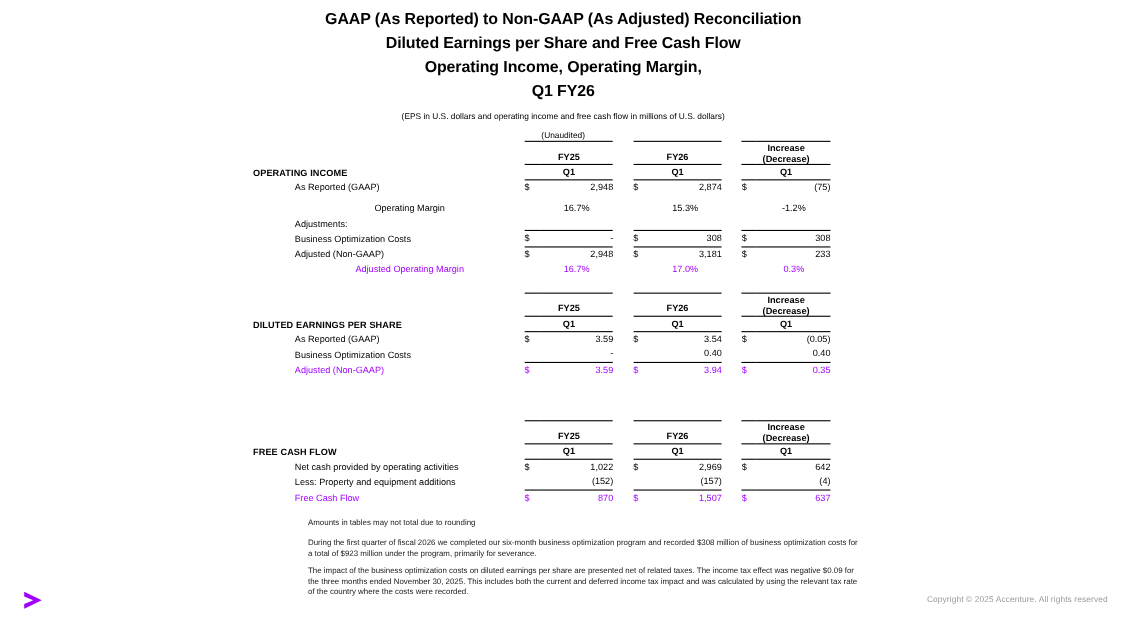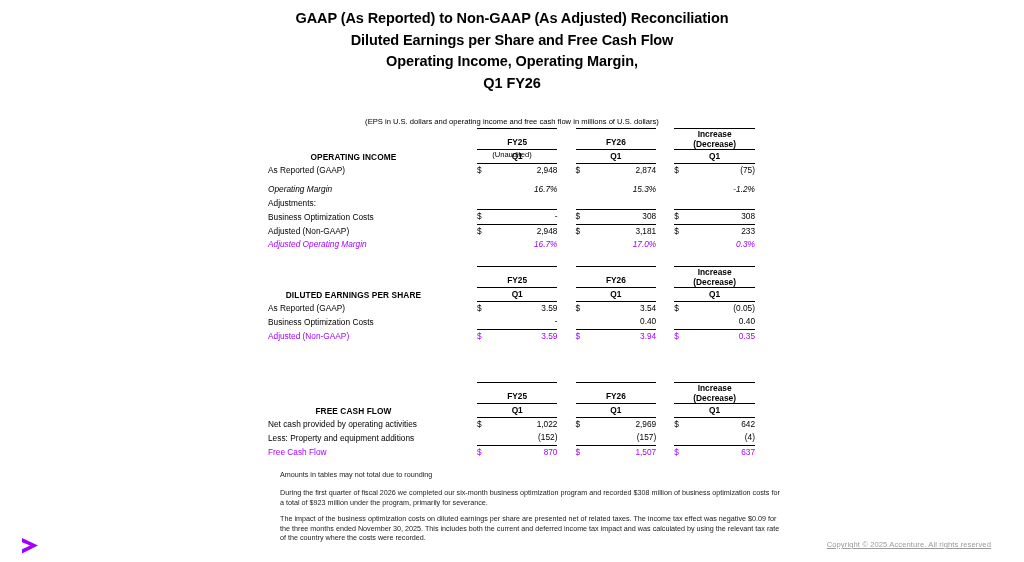--- a/index.html
+++ b/index.html
@@ -6,63 +6,63 @@
   body{
     width:1024px;height:562px;background:#ffffff;overflow:hidden;
     font-family:"Liberation Sans", sans-serif;color:#000;
     -webkit-font-smoothing:antialiased;
   }
   .slide{position:relative;width:1024px;height:562px;padding-left:31px;}
 
   
   .titleblock{position:absolute;left:0;top:8px;width:1024px;text-align:center;}
   .titleblock .tline{font-size:14.5px;font-weight:bold;line-height:21.5px;letter-spacing:-0.1px;}
-  .subline{font-size:7.6px;line-height:11px;margin-top:22px;}
+  .subline{font-size:7.6px;line-height:11px;margin-top:6px;}
 
   
   .section{position:absolute;left:0;width:1024px;}
   table.fin{border-collapse:collapse;margin-left:230px;width:525px;table-layout:fixed;}
   table.fin td{padding:0;font-size:8.3px;line-height:13.2px;vertical-align:bottom;
                white-space:nowrap;}
 
   col.c-label{width:245px;}
   col.c-cur{width:14px;}
   col.c-num{width:66px;}
   col.c-gap{width:18px;}
 
   .lbl{text-align:left;}
   .lbl.ind{padding-left:38px;}
-  .hd-sec{font-weight:bold;font-size:8.6px;letter-spacing:0.1px;text-align:center;}
+  .hd-sec{font-weight:bold;font-size:8.6px;letter-spacing:0.1px;}
   .cur{text-align:left;padding-left:2px;}
   .num{text-align:right;padding-right:4px;}
 
   
   .colhdr{text-align:center;font-weight:bold;font-size:8.4px;}
   .hdr-top td{padding-bottom:0.5px;}
   .rule-top{border-top:0.8px solid #000;}
   .rule-bot{border-bottom:0.8px solid #000;}
   .rule-above{border-top:0.8px solid #000;}
 
-  .it{font-style:italic;}
+  .it{text-align:center;}
   .pur{color:#A100FF;}
   .pur.it{color:#A100FF;}
 
   .incdec{font-weight:bold;font-size:8.4px;text-align:center;line-height:10px;}
 
   .sp-row td{height:6px;font-size:1px;line-height:6px;}
 
   
   .notes{position:absolute;left:280px;top:470px;width:500px;}
   .notes p{margin:0 0 7px 0;font-size:7.2px;line-height:9.4px;color:#1a1a1a;}
   .notes p.first{margin-bottom:9px;}
 
   
   .logo{position:absolute;left:12px;top:534px;width:38px;height:24px;}
-  .copyright{position:absolute;right:64px;top:540px;font-size:7.6px;color:#9a9a9a;
-             letter-spacing:0.1px;text-decoration:underline;}
+  .copyright{position:absolute;right:48px;top:540px;font-size:7.6px;color:#9a9a9a;
+             letter-spacing:0.1px;}
   .pageno{position:absolute;right:18px;top:540px;font-size:7.6px;color:#9a9a9a;}
 </style>
 </head>
 <body>
 
 <div class="slide">
 
   <div class="titleblock">
     <div class="tline">GAAP (As Reported) to Non-GAAP (As Adjusted) Reconciliation</div>
     <div class="tline">Diluted Earnings per Share and Free Cash Flow</div>

